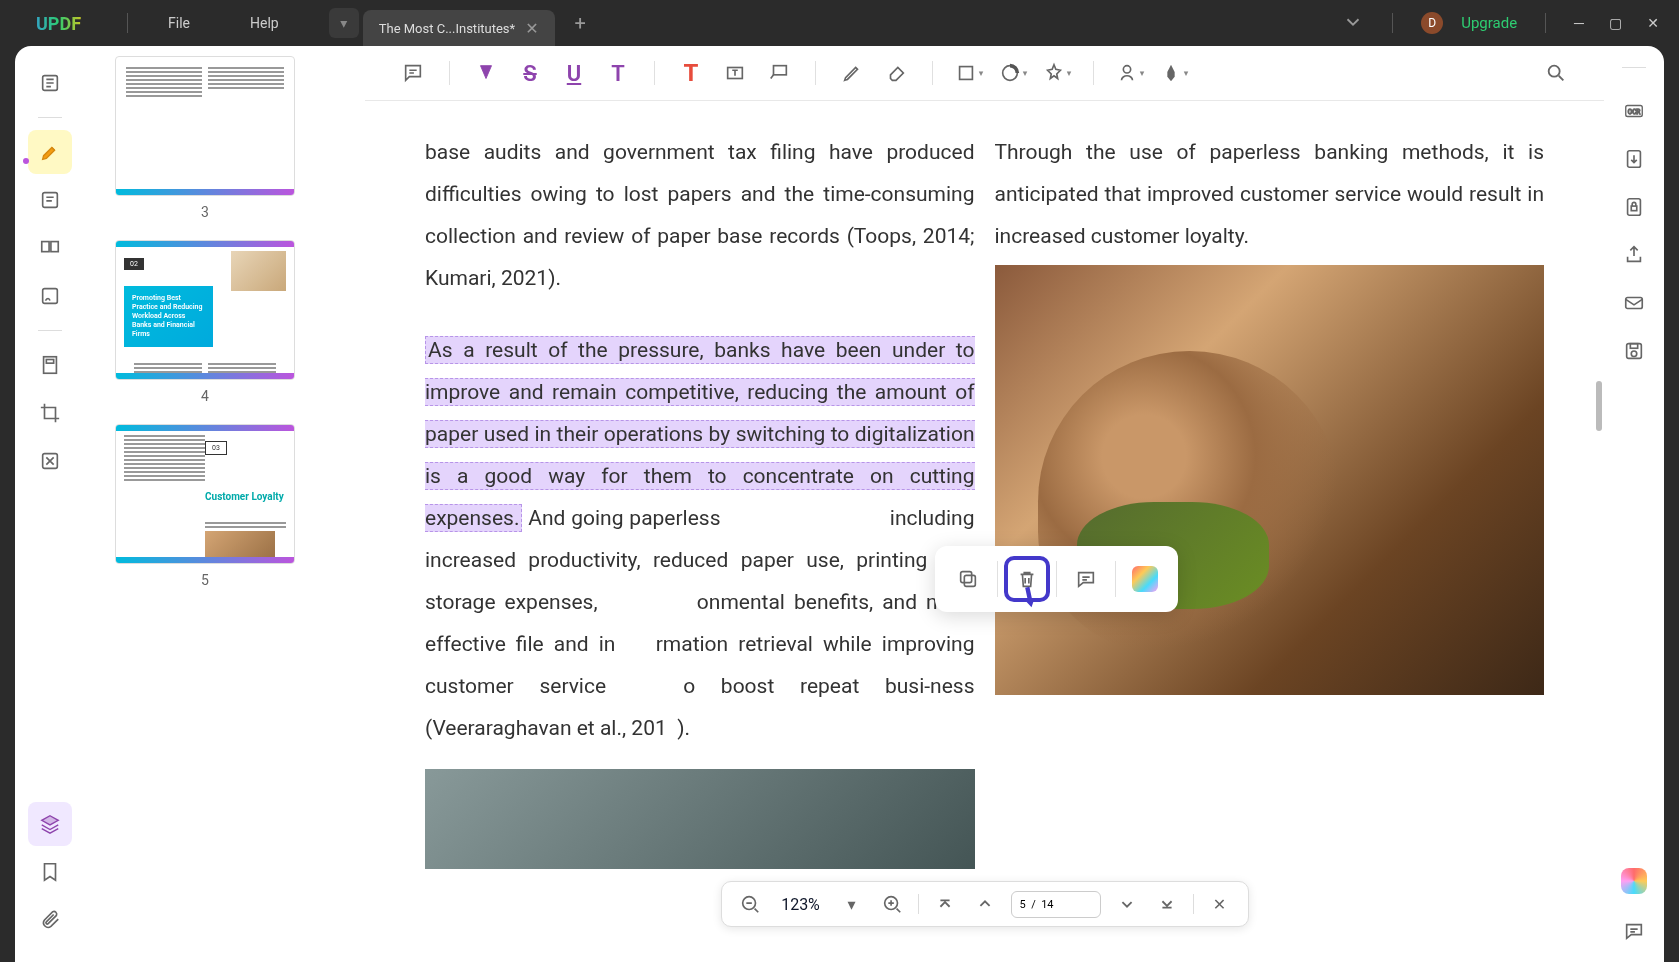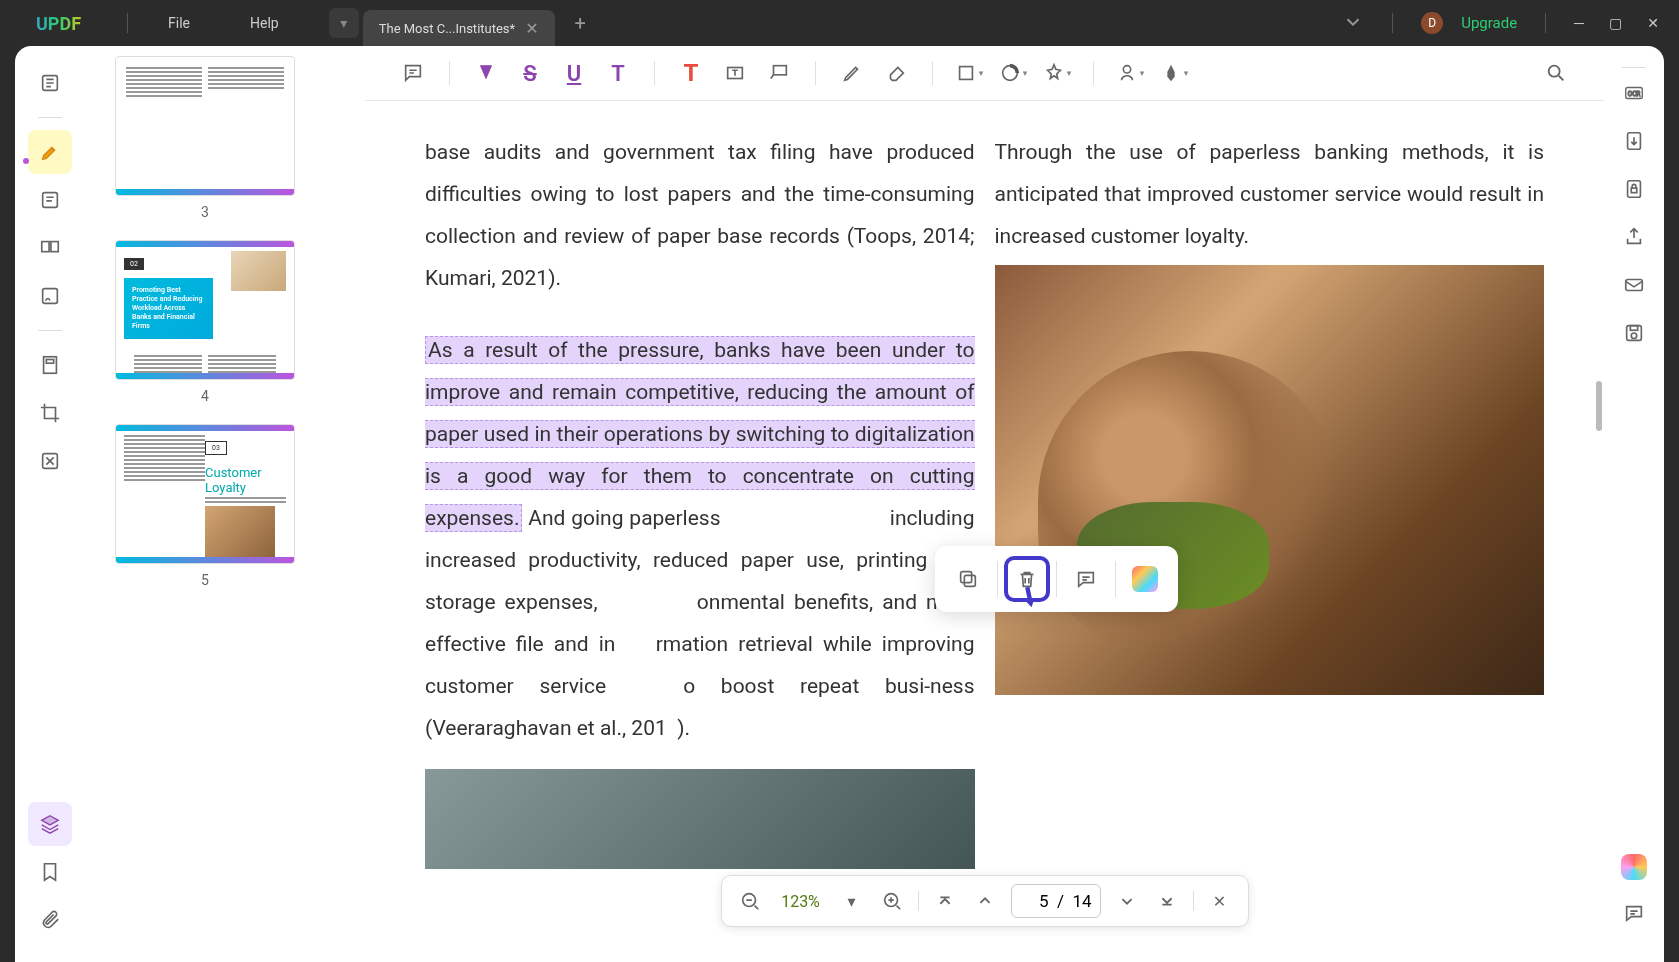--- a/index.html
+++ b/index.html
@@ -28,21 +28,21 @@
 .thumbs{width:280px;padding:10px 70px 10px 30px;overflow-y:auto}
 .thumb{margin-bottom:20px}
 .thumb-page{width:180px;height:140px;background:#fff;border:1px solid #ddd;border-radius:4px;overflow:hidden;position:relative}
 .thumb-page.gradient-top::before{content:"";position:absolute;top:0;left:0;right:0;height:6px;background:linear-gradient(90deg,#0bd,#b5d)}
 .thumb-page.gradient-bot::after{content:"";position:absolute;bottom:0;left:0;right:0;height:6px;background:linear-gradient(90deg,#0bd,#b5d)}
 .thumb-num{text-align:center;margin-top:8px;color:#666;font-size:14px}
 .thumb-content{padding:10px;font-size:4px;color:#666;display:flex;gap:6px}
 .tc-col{flex:1}
 .tc-line{height:2px;background:#999;margin-bottom:2px}
 .promo-box{background:linear-gradient(135deg,#0bd,#0ad);color:#fff;padding:8px;font-size:7px;line-height:1.3;font-weight:600;width:55%}
-.badge02{background:#333;color:#fff;padding:2px 6px;font-size:7px;display:inline-block;margin-bottom:8px}
+.badge02{background:#333;color:#fff;padding:2px 6px;font-size:7px;display:inline-block;margin-bottom:16px}
 .mini-img{width:55px;height:40px;background:linear-gradient(135deg,#e8d5b7,#c9a87a);float:right;margin-left:4px}
 .thumb5-img{width:70px;height:55px;background:linear-gradient(135deg,#d4a574,#8b6239);margin:3px 0}
 .thumb5-img2{width:50px;height:35px;background:linear-gradient(135deg,#888,#555)}
 .main{flex:1;position:relative;overflow:hidden}
 .toolbar{height:55px;border-bottom:1px solid #e8e8e8;display:flex;align-items:center;padding:0 30px;gap:8px}
 .tb-sep{width:1px;height:24px;background:#e0e0e0;margin:0 10px}
 .tb-btn{width:36px;height:36px;display:flex;align-items:center;justify-content:center;color:#666;border-radius:6px}
 .tb-btn.hl{color:#8e44ad}
 .tb-btn.hl2{color:#e74c3c}
 .tb-drop{display:flex;align-items:center}
@@ -57,25 +57,25 @@
 .doc-img::after{content:"";position:absolute;left:15%;top:55%;width:35%;height:25%;background:linear-gradient(135deg,#556b2f,#6b8e23);border-radius:40%}
 .doc-img2{width:100%;height:100px;background:linear-gradient(135deg,#899,#455);margin-top:20px}
 .context-popup{position:absolute;left:570px;top:500px;background:#fff;border-radius:12px;box-shadow:0 4px 20px rgba(0,0,0,.15);display:flex;padding:10px;gap:6px;z-index:5}
 .ctx-btn{width:46px;height:46px;border-radius:8px;display:flex;align-items:center;justify-content:center;color:#666}
 .ctx-btn.selected{border:4px solid #4338ca;border-radius:10px}
 .ctx-sep{width:1px;height:36px;background:#e0e0e0;align-self:center}
 .color-sq{width:26px;height:26px;border-radius:6px;background:linear-gradient(135deg,#ff6b6b,#feca57,#48dbfb,#ff9ff3)}
 .arrow-overlay{position:absolute;left:655px;top:540px;z-index:6;pointer-events:none}
 .bottom-bar{position:absolute;bottom:35px;left:50%;transform:translateX(-50%);background:#fff;border:1px solid #ddd;border-radius:10px;box-shadow:0 2px 10px rgba(0,0,0,.1);display:flex;align-items:center;padding:8px 14px;gap:12px;z-index:8}
 .bb-btn{width:28px;height:28px;display:flex;align-items:center;justify-content:center;color:#666;border-radius:6px}
-.zoom-val{font-size:16px;color:#4d7c0f;min-width:50px;text-align:center}
-.page-input{width:90px;border:1px solid #ccc;border-radius:6px;padding:6px 8px;font-size:17px;text-align:right}
+.zoom-val{font-size:16px;color:#0f172a;min-width:50px;text-align:center}
+.page-input{width:90px;border:1px solid #ccc;border-radius:6px;padding:6px 8px;font-size:11px;text-align:left}
 .bb-sep{width:1px;height:20px;background:#ddd}
 .right-rail{width:60px;display:flex;flex-direction:column;align-items:center;padding-top:15px;gap:8px}
-.rr-btn{width:40px;height:40px;display:flex;align-items:flex-start;justify-content:center;color:#666;border-radius:8px}
+.rr-btn{width:40px;height:40px;display:flex;align-items:flex-end;justify-content:center;color:#666;border-radius:8px}
 .rr-sep{width:24px;height:1px;background:#ddd;margin:6px 0}
 .rr-bottom{margin-top:auto;padding-bottom:20px;display:flex;flex-direction:column;gap:8px}
 .ai-icon{width:26px;height:26px;border-radius:8px;background:conic-gradient(from 0deg,#ff6b6b,#feca57,#48dbfb,#ff9ff3,#ff6b6b)}
 svg{width:22px;height:22px}
 .scroll-ind{position:absolute;right:2px;top:280px;width:6px;height:50px;background:#bbb;border-radius:3px}
 .small-dot{position:absolute;left:8px;top:112px;width:6px;height:6px;border-radius:50%;background:#b5d}
 .layers-active{background:#f0e8ff;color:#8e44ad}
 </style>
 </head>
 <body>
@@ -250,21 +250,21 @@
                 <div class="tc-line"></div>
                 <div class="tc-line"></div>
                 <div class="tc-line"></div>
                 <div class="tc-line"></div>
                 <div class="tc-line"></div>
                 <div class="tc-line"></div>
                 <div class="tc-line"></div>
                 <div class="tc-line"></div>
                 <div class="tc-line"></div>
               </div>
-            <div style="flex:1"><span class="badge02" style="background:#fff;color:#333;border:1px solid #333">03</span><div style="font-size:13px;font-weight:400;color:#0aa;margin:2px 0">Customer Loyalty</div><div class="tc-line"></div><div class="tc-line"></div><div class="thumb5-img"></div><div class="tc-line"></div><div class="tc-line"></div><div class="tc-line"></div></div>
+            <div style="flex:1"><span class="badge02" style="background:#fff;color:#333;border:1px solid #333">03</span><div style="font-size:10px;font-weight:700;color:#0aa;margin:20px 0">Customer Loyalty</div><div class="tc-line"></div><div class="tc-line"></div><div class="thumb5-img"></div><div class="tc-line"></div><div class="tc-line"></div><div class="tc-line"></div></div>
           </div>
           <div style="display:flex;gap:6px;margin-top:2px">
               <div class="thumb5-img2"></div>
               <div class="tc-col" style="flex:1">
                 <div class="tc-line"></div>
                 <div class="tc-line"></div>
                 <div class="tc-line"></div>
               </div>
             </div>
         </div>

